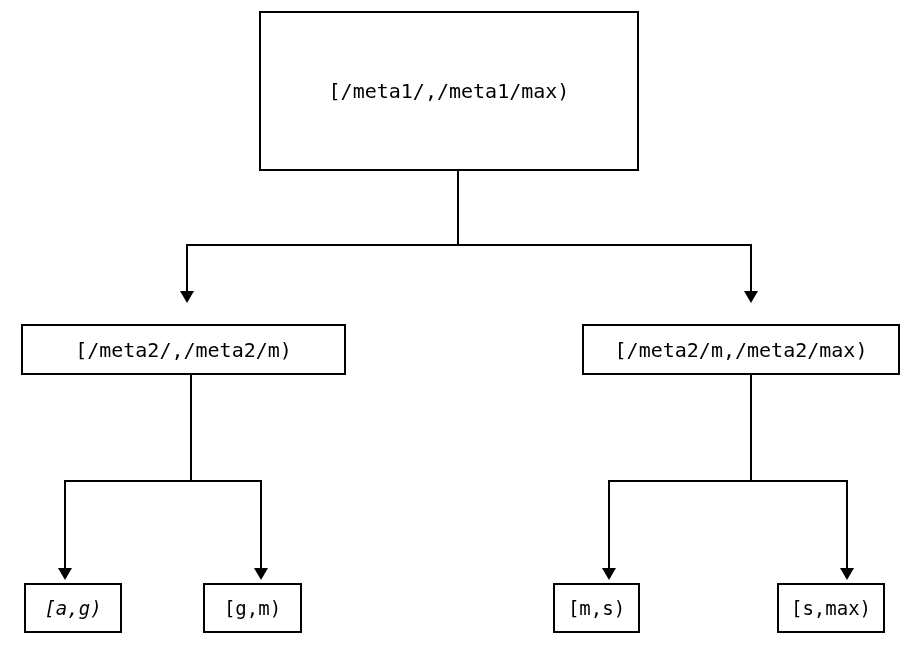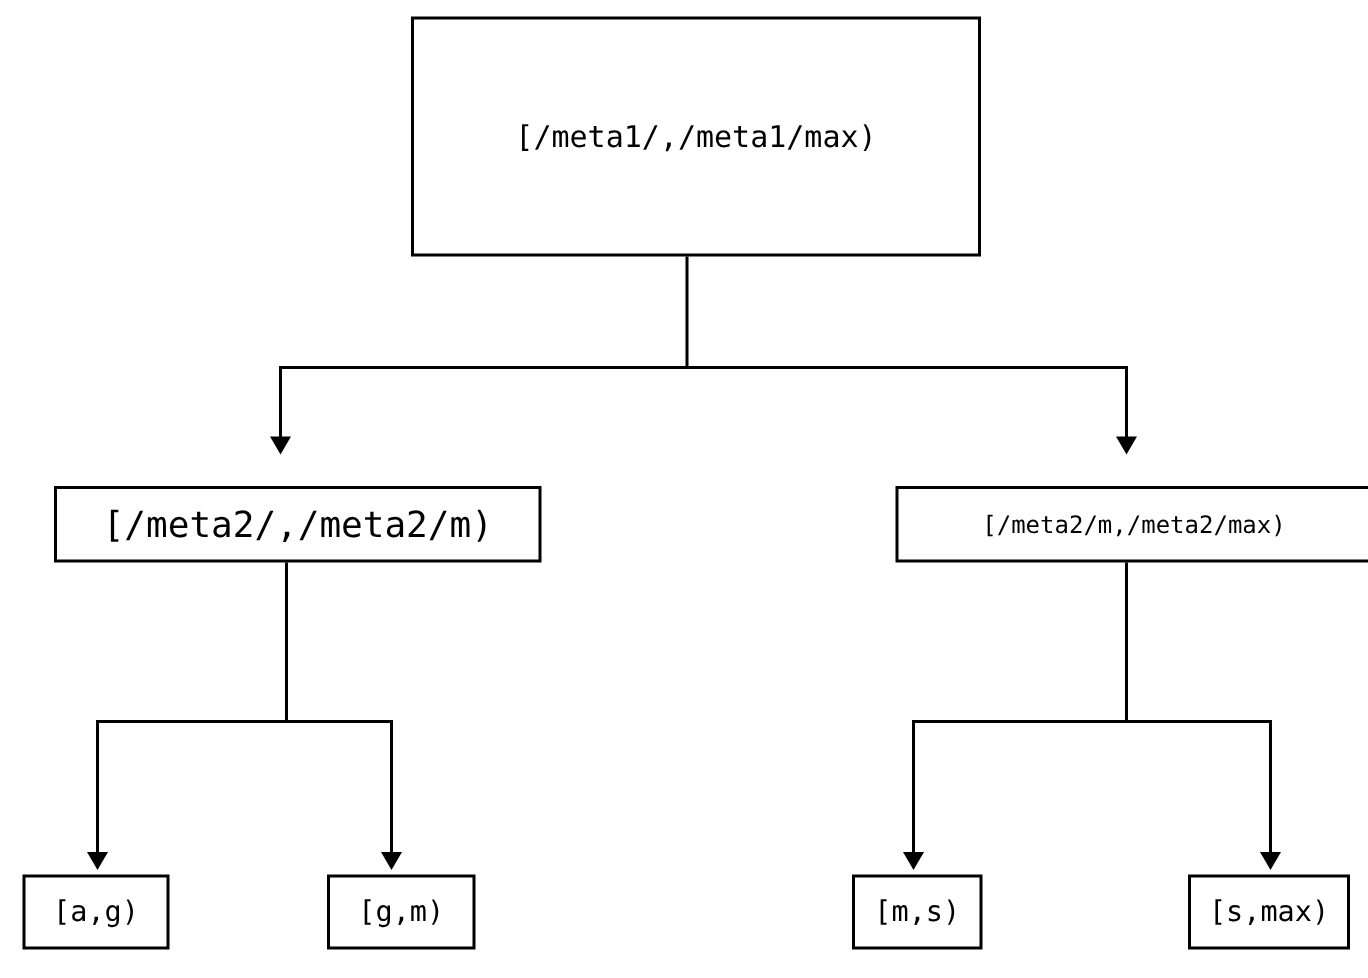--- a/index.html
+++ b/index.html
@@ -21,49 +21,48 @@
     position: absolute;
     box-sizing: border-box;
     border: 2px solid #000000;
     background: #ffffff;
     display: flex;
     align-items: center;
     justify-content: center;
     color: #000000;
     letter-spacing: 0px;
     white-space: nowrap;
-    margin-left: 15px;
   }
   .node-root {
     left: 259px;
     top: 11px;
     width: 380px;
     height: 160px;
     font-size: 20px;
   }
   .node-mid-left {
     left: 21px;
     top: 324px;
     width: 325px;
     height: 51px;
-    font-size: 24px;
+    font-size: 20px;
   }
   .node-mid-right {
     left: 582px;
     top: 324px;
     width: 318px;
     height: 51px;
-    font-size: 16px;
+    font-size: 20px;
   }
   .node-leaf {
     height: 50px;
     top: 583px;
     font-size: 19px;
   }
-  .leaf-ag   { left: 0;   width: 98px; }
+  .leaf-ag   { left: 24px;   width: 98px; font-style: italic; }
   .leaf-gm   { left: 203px; width: 99px; }
   .leaf-ms   { left: 553px; width: 87px; }
   .leaf-smax { left: 777px; width: 108px; }
 
   
   .vline {
     position: absolute;
     width: 2px;
     background: #000000;
   }

